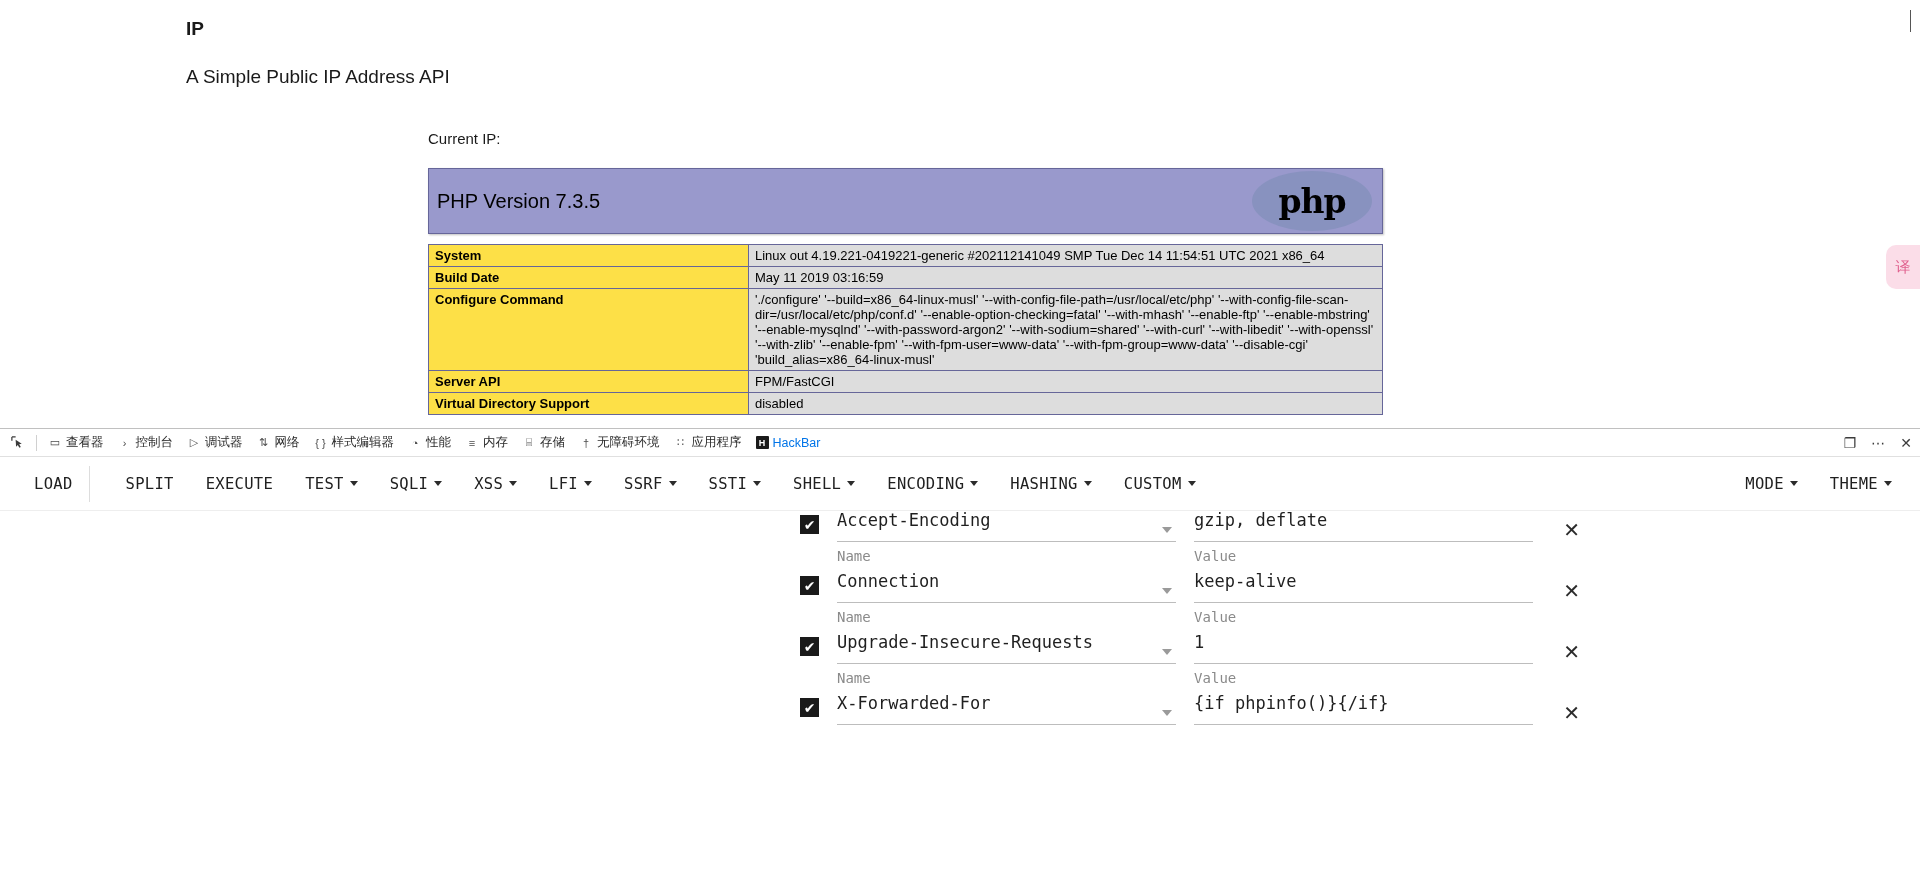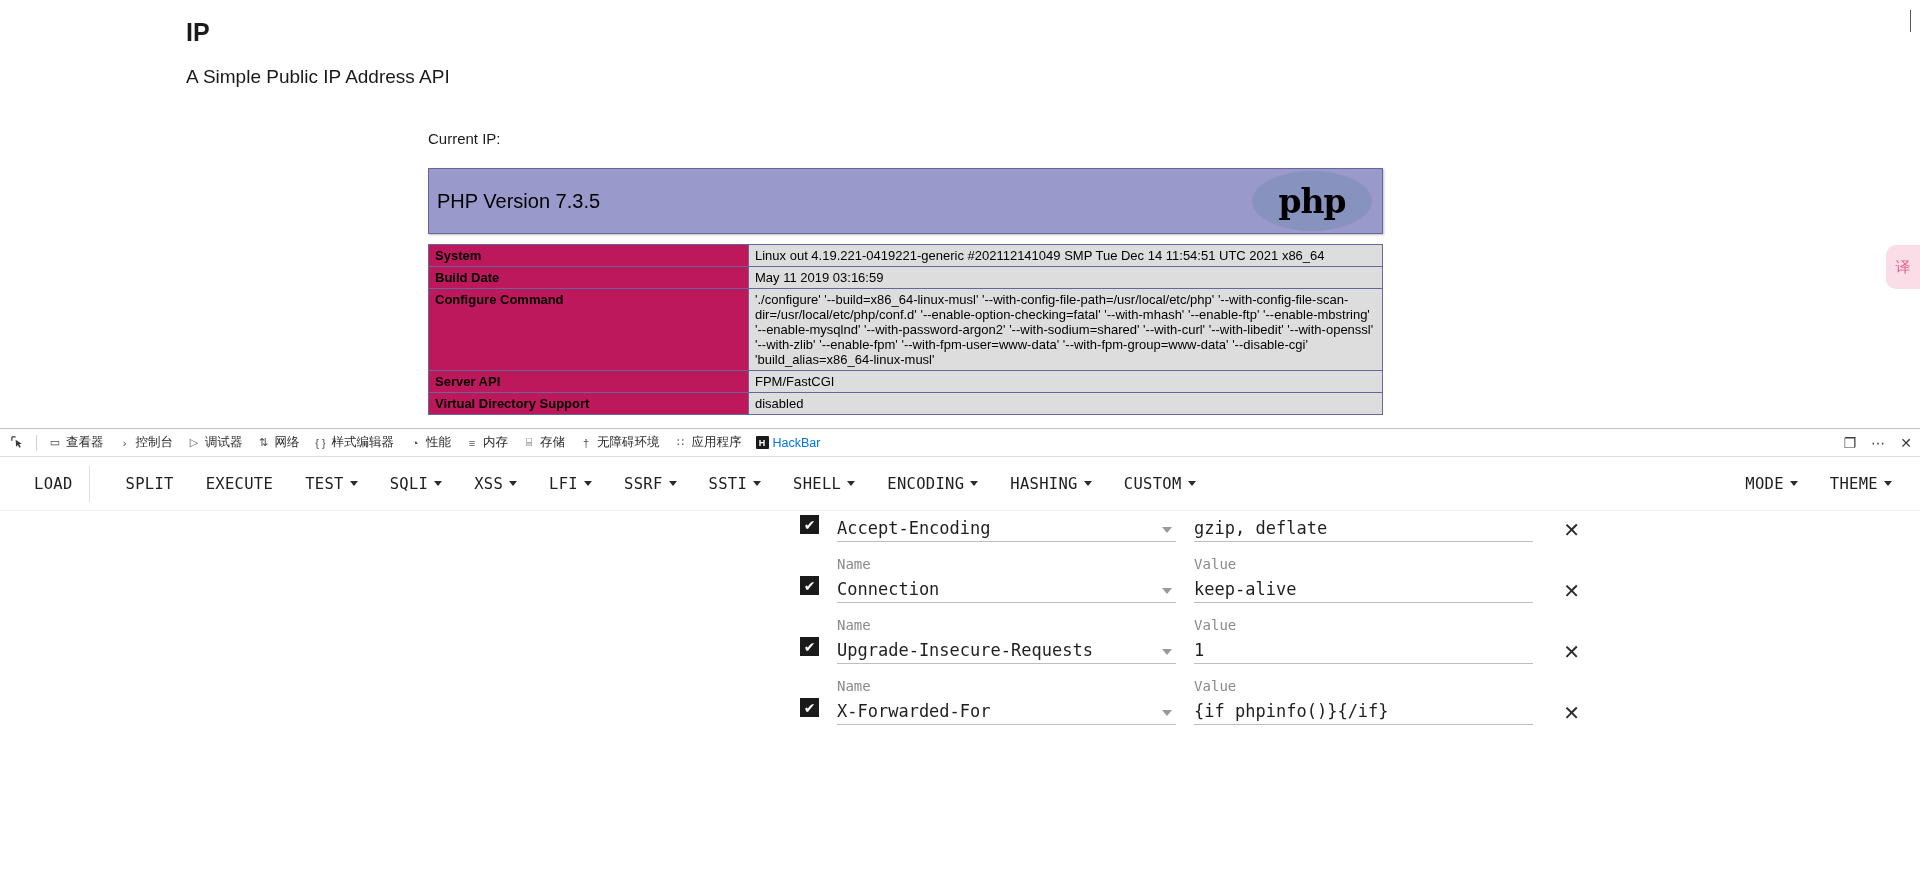--- a/index.html
+++ b/index.html
@@ -16,21 +16,21 @@
     position: absolute;
     left: 0; top: 0;
     width: 1920px; height: 428px;
     background: #ffffff;
     overflow: hidden;
   }
 
   .page-h1 {
     position: absolute;
     left: 186px; top: 18px;
-    font-size: 25px;
+    font-size: 19px;
     font-weight: bold;
     color: #1a1a1a;
     letter-spacing: 0px;
   }
   .page-sub {
     position: absolute;
     left: 186px; top: 66px;
     font-size: 19px;
     color: #1a1a1a;
   }
@@ -94,21 +94,21 @@
     font-size: 13px;
     table-layout: fixed;
   }
   table.phpinfo-table td {
     border: 1px solid #666699;
     padding: 3px 6px;
     vertical-align: top;
     line-height: 15px;
   }
   td.e {
-    background: #be185d;
+    background: #fde047;
     font-weight: bold;
     color: #000;
     width: 320px;
   }
   td.v {
     background: #dddddd;
     color: #000;
     word-break: break-word;
   }
 
@@ -279,21 +279,21 @@
     align-items: center;
     justify-content: center;
     font-size: 14px;
     line-height: 1;
     margin-bottom: 8px;
     flex: 0 0 19px;
   }
   .fld {
     position: relative;
     margin-left: 18px;
-    padding-bottom: 2px;
+    padding-bottom: 10px;
     border-bottom: 1px solid #bdbdbd;
   }
   .fld.name { width: 340px; }
   .fld.value { width: 340px; margin-left: 18px; }
   .fld .lbl {
     position: absolute;
     top: -22px;
     left: 0;
     font-family: "DejaVu Sans Mono", monospace;
     font-size: 14px;

